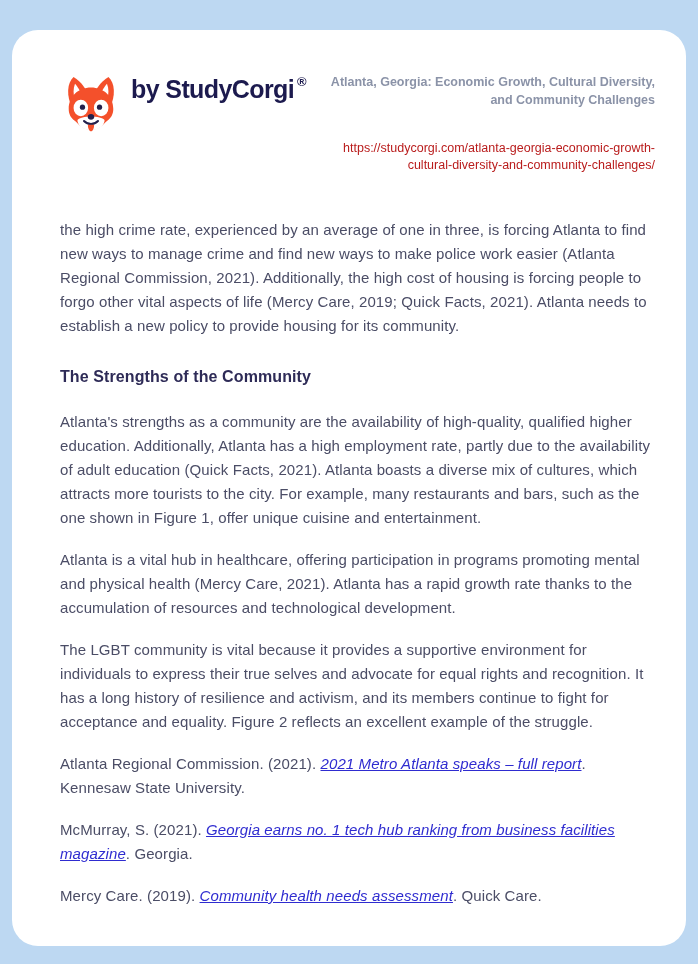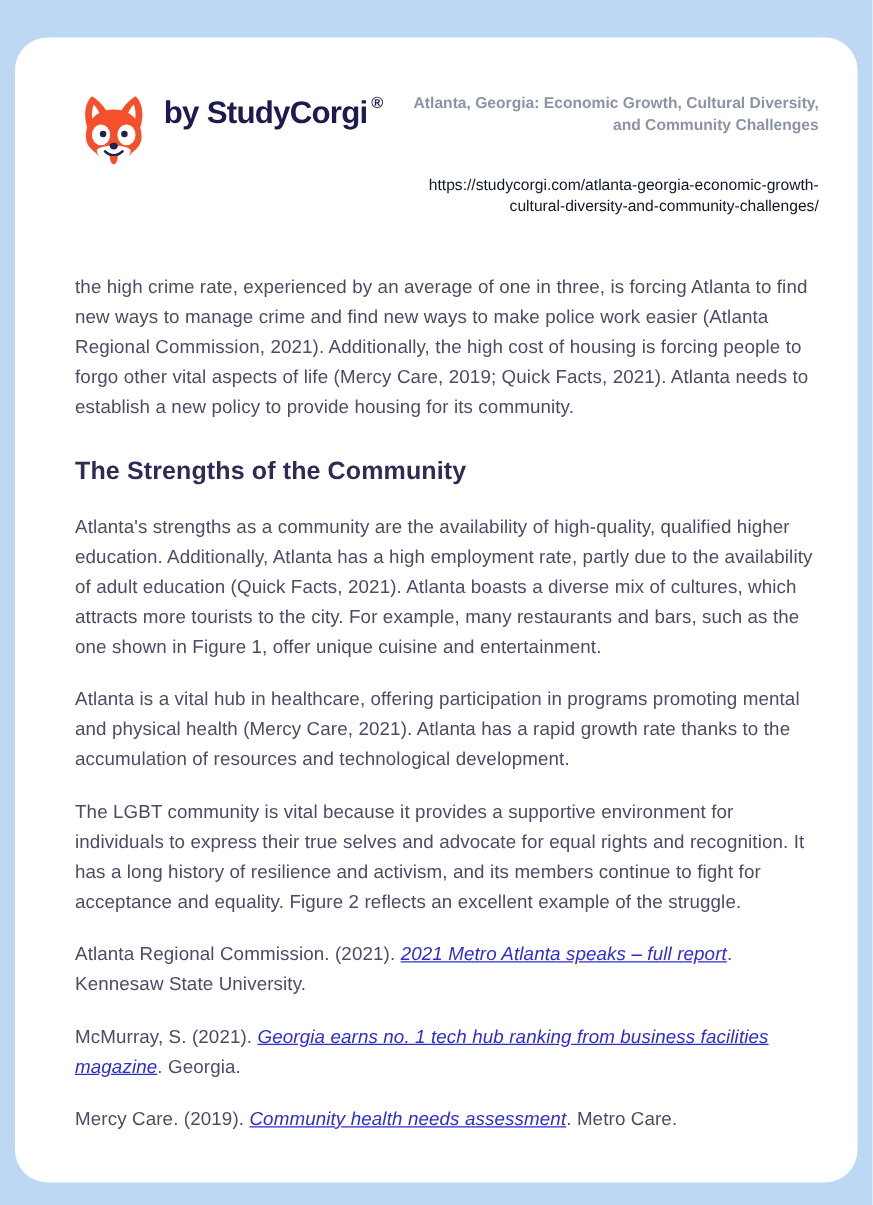--- a/index.html
+++ b/index.html
@@ -53,35 +53,35 @@
   }
   .meta-title {
     font-size: 12.5px;
     font-weight: bold;
     color: #8B93A8;
     line-height: 1.4;
     margin-bottom: 12px;
   }
   .meta-url {
     font-size: 12.5px;
-    color: #0f172a;
+    color: #b91c1c;
     line-height: 1.35;
     margin-top: 31px;
   }
   .content {
     color: #4B4D66;
     font-size: 15px;
     line-height: 24px;
     letter-spacing: 0.1px;
     margin-top: 10px;
   }
   .content p { margin-bottom: 18px; }
   .content h2 {
     color: #2E2B57;
-    font-size: 20px;
+    font-size: 16px;
     line-height: 26px;
     margin-top: 26px;
     margin-bottom: 20px;
     letter-spacing: 0.1px;
   }
   .ref-link {
     color: #2F2CD0;
     font-style: italic;
     text-decoration: underline;
     cursor: pointer;
@@ -128,17 +128,17 @@
 
     <p>Atlanta is a vital hub in healthcare, offering participation in programs promoting mental and physical health (Mercy Care, 2021). Atlanta has a rapid growth rate thanks to the accumulation of resources and technological development.</p>
 
     <p>The LGBT community is vital because it provides a supportive environment for individuals to express their true selves and advocate for equal rights and recognition. It has a long history of resilience and activism, and its members continue to fight for acceptance and equality. Figure 2 reflects an excellent example of the struggle.</p>
 
 
     <p><span>Atlanta Regional Commission. (2021). </span><a class="ref-link">2021 Metro Atlanta speaks – full report</a><span>. Kennesaw State University.</span></p>
 
     <p><span>McMurray, S. (2021). </span><a class="ref-link">Georgia earns no. 1 tech hub ranking from business facilities magazine</a><span>. Georgia.</span></p>
 
-    <p><span>Mercy Care. (2019). </span><a class="ref-link">Community health needs assessment</a><span>. Metro Care.</span></p>
+    <p><span>Mercy Care. (2019). </span><a class="ref-link">Community health needs assessment</a><span>. Quick Care.</span></p>
 
   </div>
 
 </div>
 
 </body></html>

